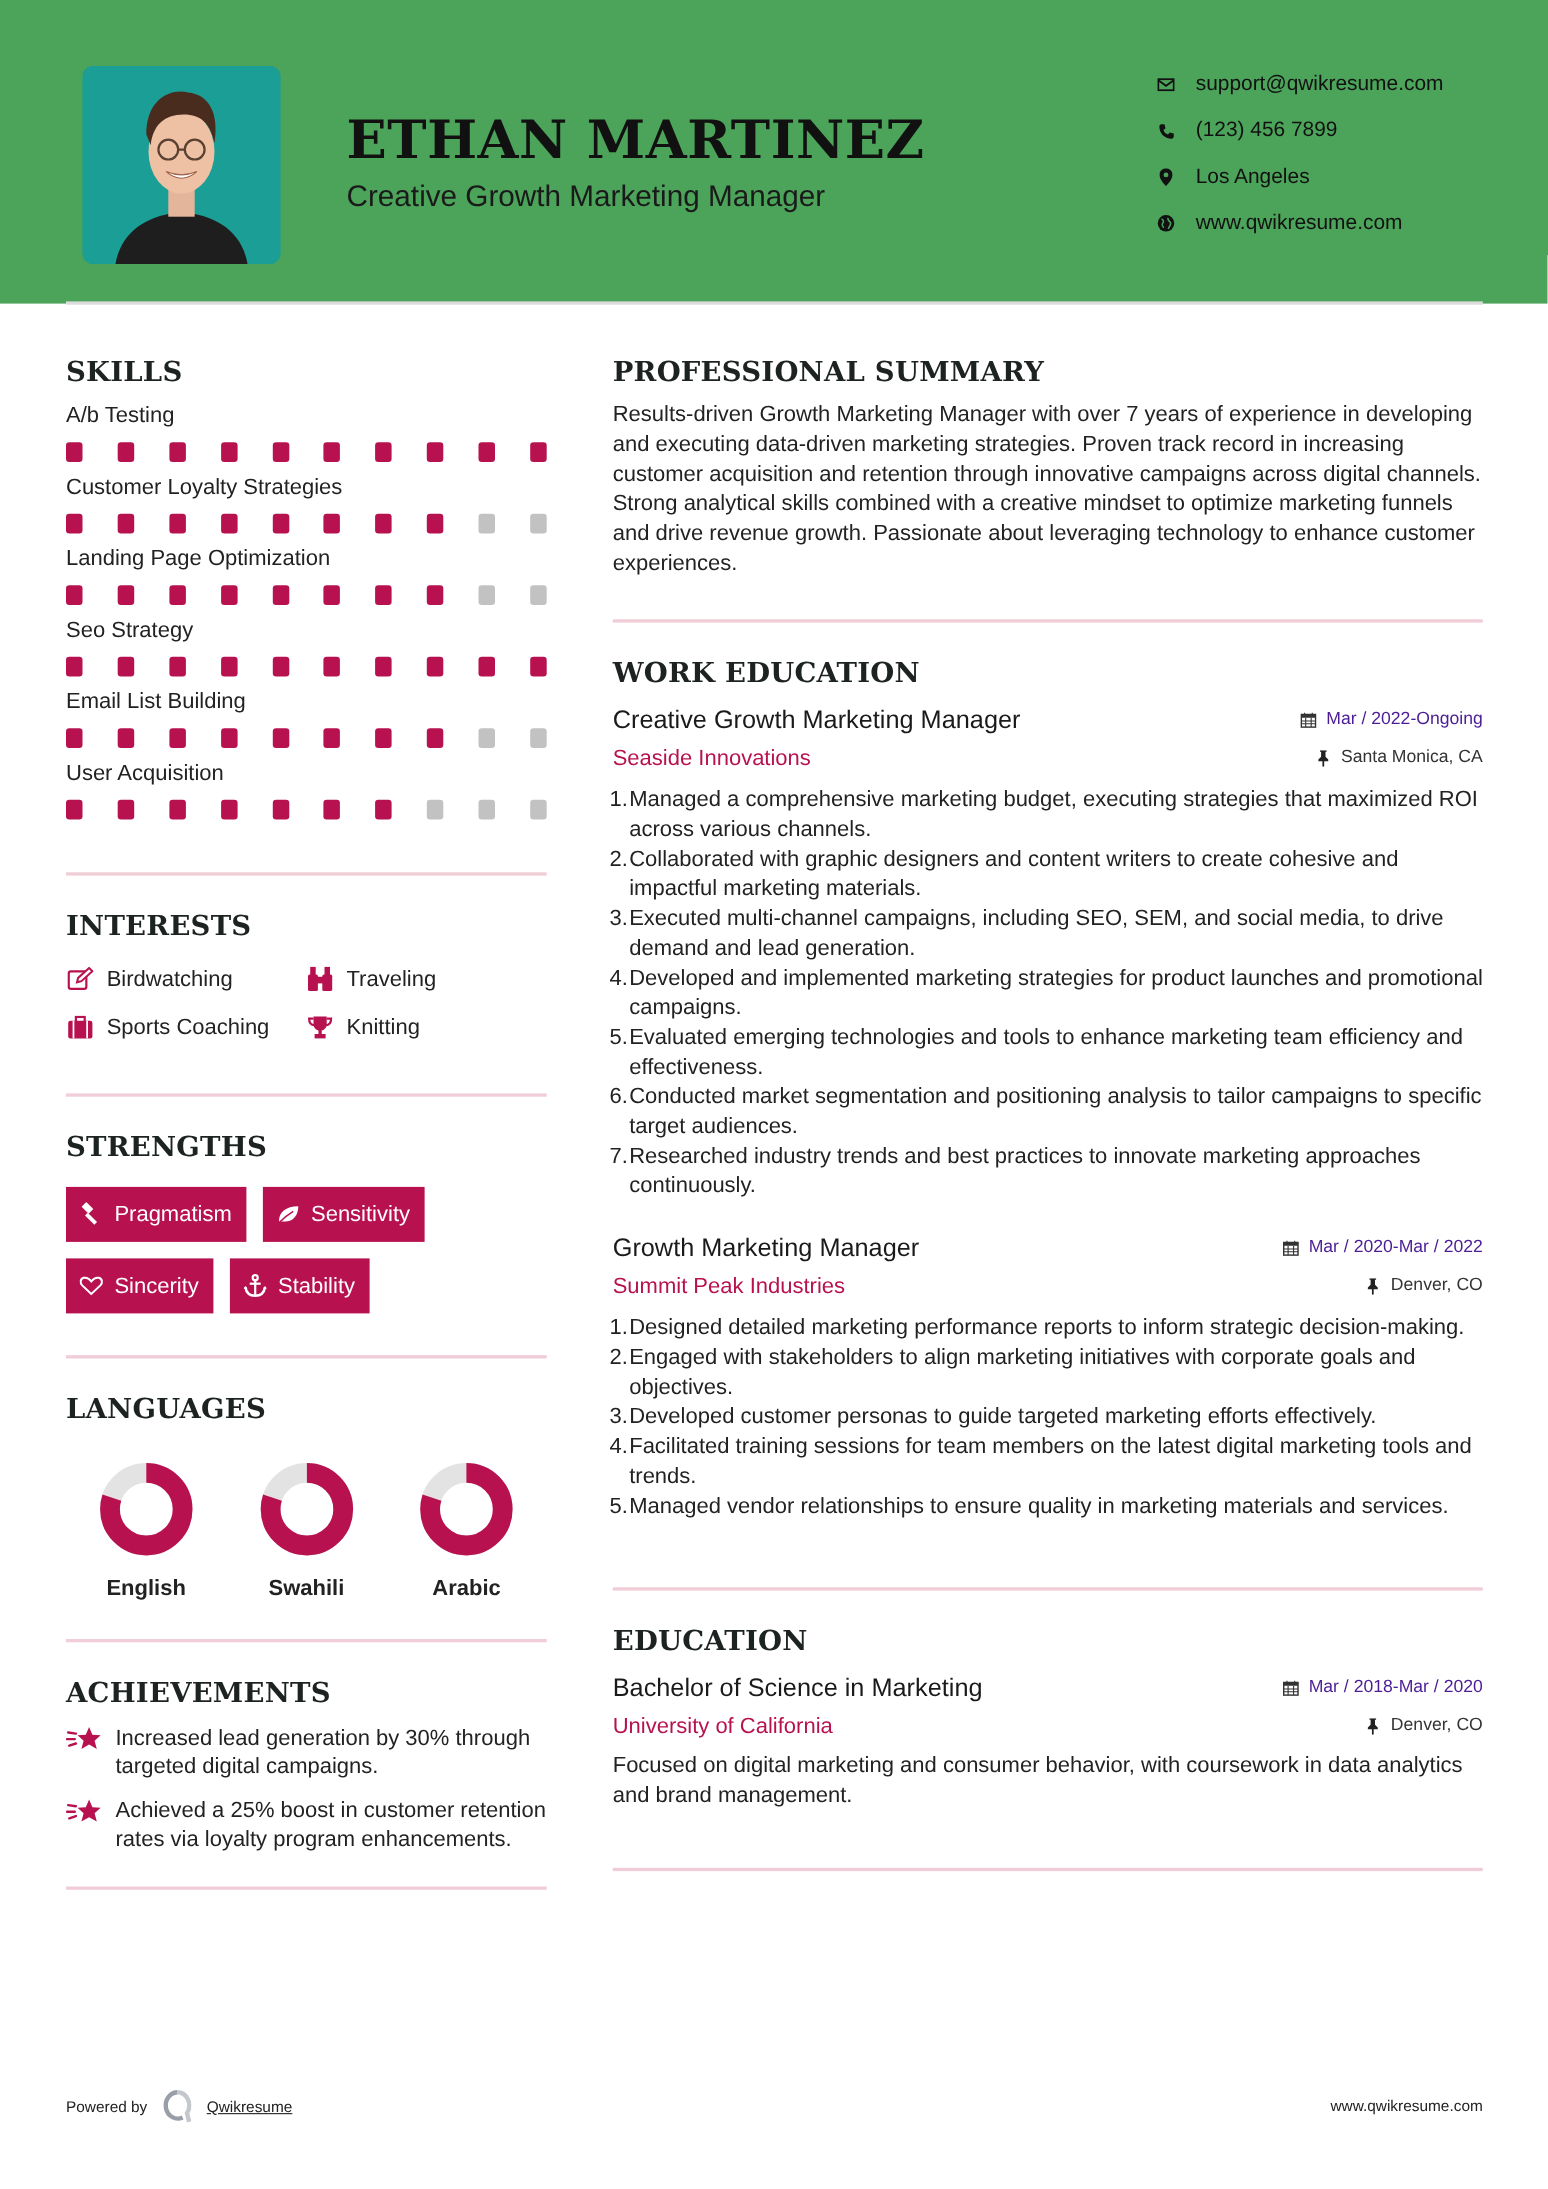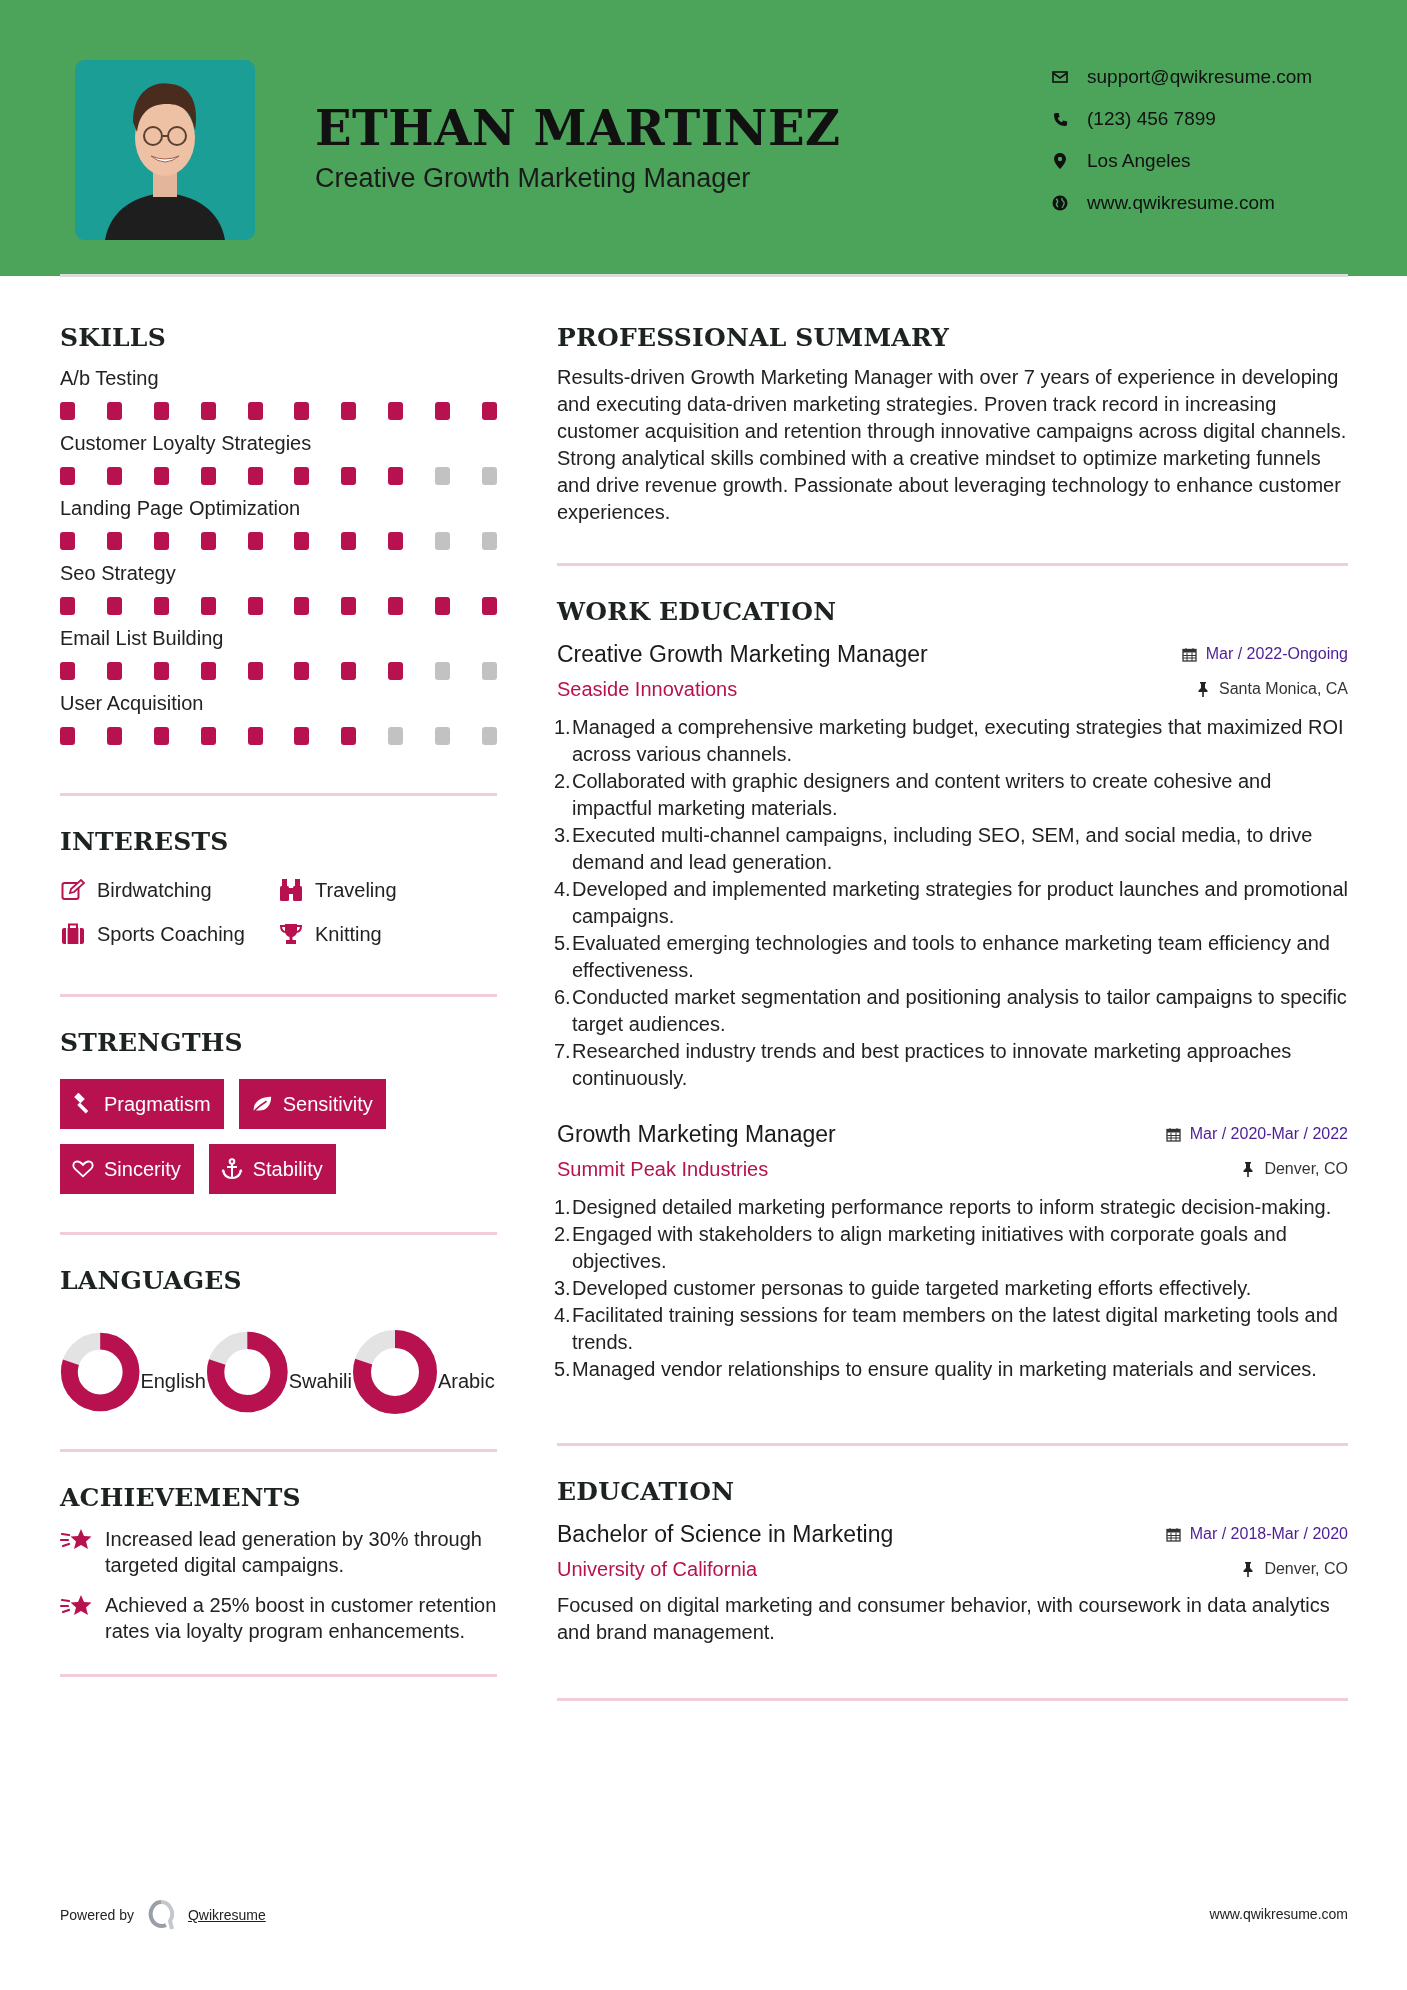--- a/index.html
+++ b/index.html
@@ -33,21 +33,21 @@
   .interest { display: flex; align-items: flex-end; height: 30px; }
   .interest-icon { width: 26px; height: 24px; margin-right: 11px; display: inline-flex; align-items: center; justify-content: center; }
   .interest-label { font-size: 20px; color: #222; white-space: nowrap; }
 
   .tags { display: flex; flex-wrap: wrap; gap: 15px 15px; margin-top: 18px; width: 420px; }
   .tag { display: inline-flex; align-items: center; height: 50px; padding: 0 13px 0 12px; background: #b7124f; color: #fff; }
   .tag-icon { width: 22px; height: 22px; margin-right: 10px; display: inline-flex; align-items: center; justify-content: center; }
   .tag-label { font-size: 20px; color: #fff; white-space: nowrap; }
 
   .langs { display: flex; margin-top: 30px; }
-  .lang { width: 146px; display: flex; flex-direction: row; align-items: center; }
+  .lang { width: 146px; display: flex; flex-direction: column; align-items: center; font-weight: bold; }
   .lang-label { font-size: 20px; color: #222; margin-top: 18px; }
 
   .ach-list { margin-top: 10px; }
   .ach { display: flex; margin-bottom: 14px; }
   .ach-icon { width: 34px; height: 30px; margin-right: 11px; flex-shrink: 0; }
   .ach-text { font-size: 20px; line-height: 26px; color: #222; }
 
   .summary { font-size: 20px; line-height: 27px; color: #222; margin-top: 8px; }
 
   .job-head { position: relative; height: 36px; margin-top: 6px; }

